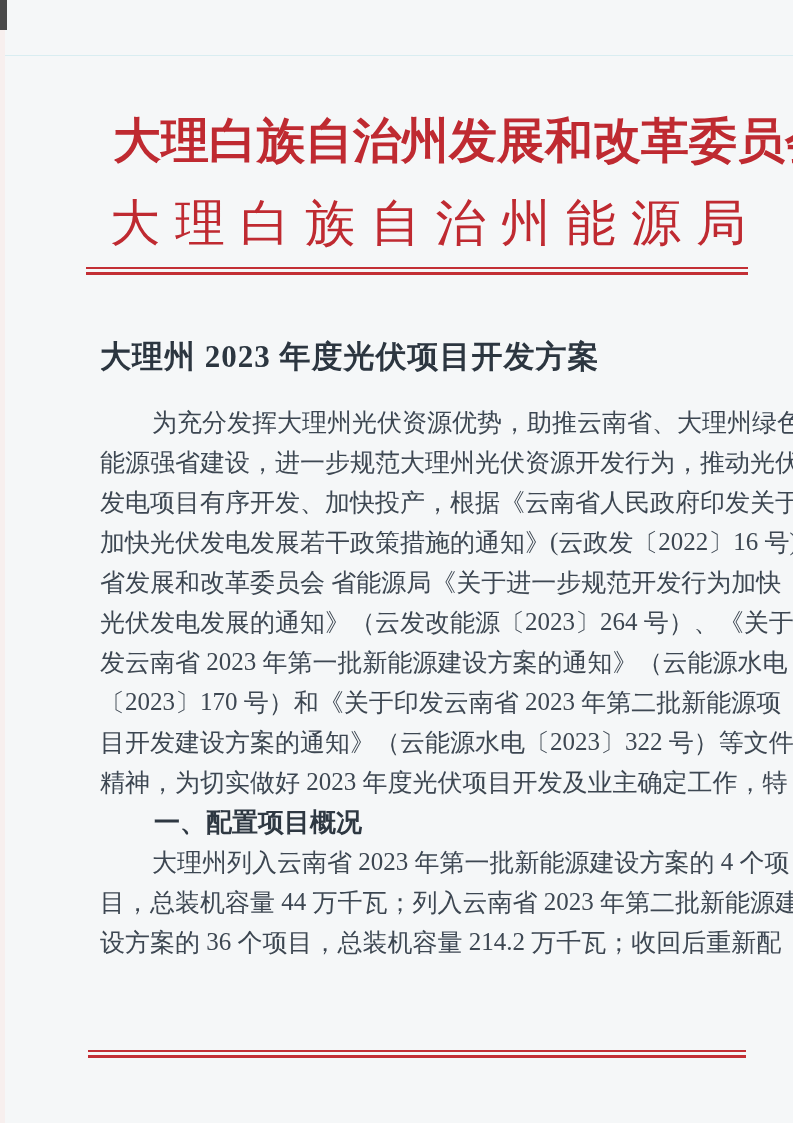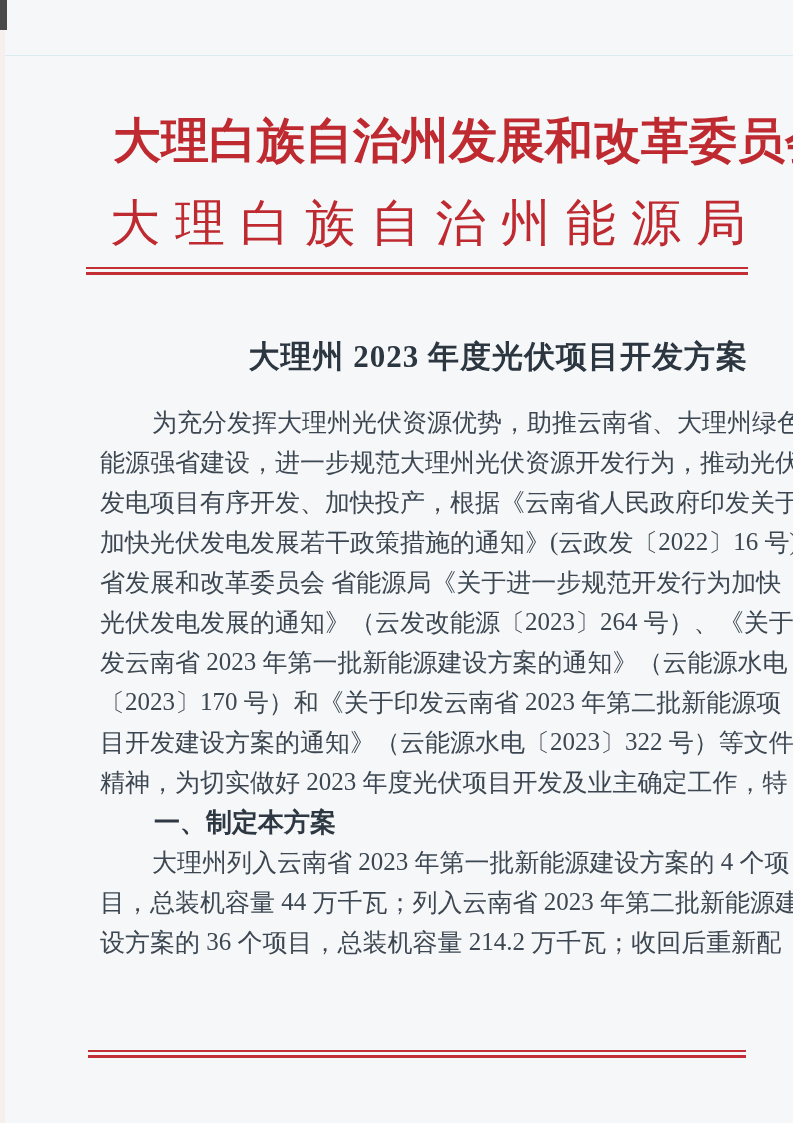--- a/index.html
+++ b/index.html
@@ -33,21 +33,21 @@
     border-bottom:3px solid #c32f35;
     background:transparent;
     box-sizing:content-box;
   }
   .red-rule-header{top:267px;left:86px;width:662px;border-top-width:2px;}
   .red-rule-footer{top:1050px;left:88px;width:658px;border-top-width:2px;}
 
   .doc-title{
     position:absolute;
     top:315px;left:100px;width:648px;
-    text-align:right;
+    text-align:left;
     font-size:31px;font-weight:bold;
     color:#2c3640;
     letter-spacing:1px;
     white-space:pre;
   }
 
   .body-text{
     position:absolute;
     top:402px;left:100px;width:648px;
     font-size:25px;
@@ -91,21 +91,21 @@
     <div class="bline"><span>能</span><span>源</span><span>强</span><span>省</span><span>建</span><span>设</span><span>，</span><span>进</span><span>一</span><span>步</span><span>规</span><span>范</span><span>大</span><span>理</span><span>州</span><span>光</span><span>伏</span><span>资</span><span>源</span><span>开</span><span>发</span><span>行</span><span>为</span><span>，</span><span>推</span><span>动</span><span>光</span><span>伏</span></div>
     <div class="bline"><span>发</span><span>电</span><span>项</span><span>目</span><span>有</span><span>序</span><span>开</span><span>发</span><span>、</span><span>加</span><span>快</span><span>投</span><span>产</span><span>，</span><span>根</span><span>据</span><span>《</span><span>云</span><span>南</span><span>省</span><span>人</span><span>民</span><span>政</span><span>府</span><span>印</span><span>发</span><span>关</span><span>于</span></div>
     <div class="bline"><span>加</span><span>快</span><span>光</span><span>伏</span><span>发</span><span>电</span><span>发</span><span>展</span><span>若</span><span>干</span><span>政</span><span>策</span><span>措</span><span>施</span><span>的</span><span>通</span><span>知</span><span>》</span><span>(</span><span>云</span><span>政</span><span>发</span><span>〔</span><span>2022</span><span>〕</span><span>16</span><span> </span><span>号</span><span>)</span></div>
     <div class="bline"><span>省</span><span>发</span><span>展</span><span>和</span><span>改</span><span>革</span><span>委</span><span>员</span><span>会</span><span> </span><span>省</span><span>能</span><span>源</span><span>局</span><span>《</span><span>关</span><span>于</span><span>进</span><span>一</span><span>步</span><span>规</span><span>范</span><span>开</span><span>发</span><span>行</span><span>为</span><span>加</span><span>快</span></div>
     <div class="bline"><span>光</span><span>伏</span><span>发</span><span>电</span><span>发</span><span>展</span><span>的</span><span>通</span><span>知</span><span>》</span><span>（</span><span>云</span><span>发</span><span>改</span><span>能</span><span>源</span><span>〔</span><span>2023</span><span>〕</span><span>264</span><span> </span><span>号</span><span>）</span><span>、</span><span>《</span><span>关</span><span>于</span></div>
     <div class="bline"><span>发</span><span>云</span><span>南</span><span>省</span><span> </span><span>2023</span><span> </span><span>年</span><span>第</span><span>一</span><span>批</span><span>新</span><span>能</span><span>源</span><span>建</span><span>设</span><span>方</span><span>案</span><span>的</span><span>通</span><span>知</span><span>》</span><span>（</span><span>云</span><span>能</span><span>源</span><span>水</span><span>电</span></div>
     <div class="bline"><span>〔</span><span>2023</span><span>〕</span><span>170</span><span> </span><span>号</span><span>）</span><span>和</span><span>《</span><span>关</span><span>于</span><span>印</span><span>发</span><span>云</span><span>南</span><span>省</span><span> </span><span>2023</span><span> </span><span>年</span><span>第</span><span>二</span><span>批</span><span>新</span><span>能</span><span>源</span><span>项</span></div>
     <div class="bline"><span>目</span><span>开</span><span>发</span><span>建</span><span>设</span><span>方</span><span>案</span><span>的</span><span>通</span><span>知</span><span>》</span><span>（</span><span>云</span><span>能</span><span>源</span><span>水</span><span>电</span><span>〔</span><span>2023</span><span>〕</span><span>322</span><span> </span><span>号</span><span>）</span><span>等</span><span>文</span><span>件</span></div>
     <div class="bline"><span>精</span><span>神</span><span>，</span><span>为</span><span>切</span><span>实</span><span>做</span><span>好</span><span> </span><span>2023</span><span> </span><span>年</span><span>度</span><span>光</span><span>伏</span><span>项</span><span>目</span><span>开</span><span>发</span><span>及</span><span>业</span><span>主</span><span>确</span><span>定</span><span>工</span><span>作</span><span>，</span><span>特</span></div>
 
-    <div class="bline heading">一、制定本方案</div>
+    <div class="bline heading">一、配置项目概况</div>
 
     <div class="bline indent"><span>大</span><span>理</span><span>州</span><span>列</span><span>入</span><span>云</span><span>南</span><span>省</span><span> </span><span>2023</span><span> </span><span>年</span><span>第</span><span>一</span><span>批</span><span>新</span><span>能</span><span>源</span><span>建</span><span>设</span><span>方</span><span>案</span><span>的</span><span> </span><span>4</span><span> </span><span>个</span><span>项</span></div>
     <div class="bline"><span>目</span><span>，</span><span>总</span><span>装</span><span>机</span><span>容</span><span>量</span><span> </span><span>44</span><span> </span><span>万</span><span>千</span><span>瓦</span><span>；</span><span>列</span><span>入</span><span>云</span><span>南</span><span>省</span><span> </span><span>2023</span><span> </span><span>年</span><span>第</span><span>二</span><span>批</span><span>新</span><span>能</span><span>源</span><span>建</span></div>
     <div class="bline"><span>设</span><span>方</span><span>案</span><span>的</span><span> </span><span>36</span><span> </span><span>个</span><span>项</span><span>目</span><span>，</span><span>总</span><span>装</span><span>机</span><span>容</span><span>量</span><span> </span><span>214.2</span><span> </span><span>万</span><span>千</span><span>瓦</span><span>；</span><span>收</span><span>回</span><span>后</span><span>重</span><span>新</span><span>配</span></div>
   </div>
 
   <div class="red-rule red-rule-footer"></div>
 
 </div>
 

